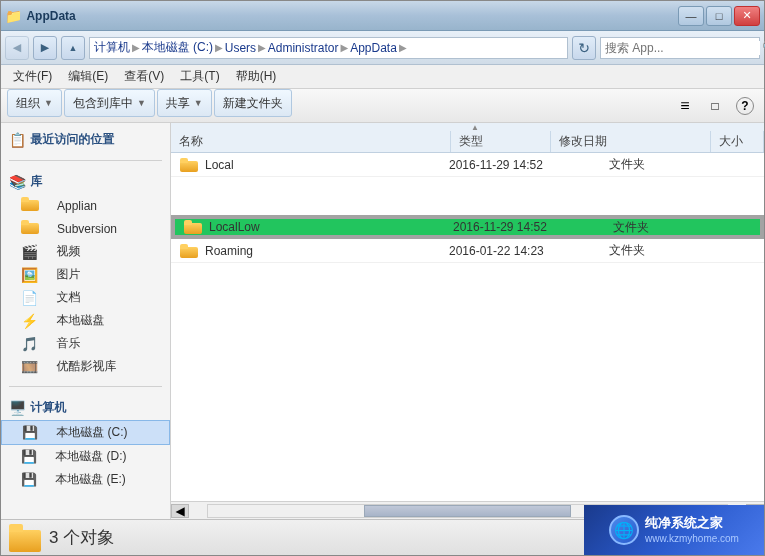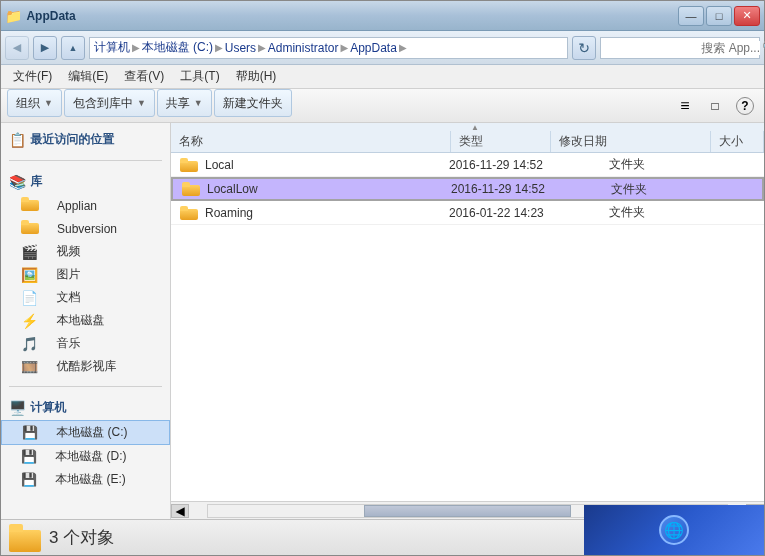--- a/index.html
+++ b/index.html
@@ -125,21 +125,20 @@
       align-items: center;
       padding: 0 4px;
       gap: 2px;
     }
     .search-input {
       border: none;
       outline: none;
       flex: 1;
       font-size: 12px;
       color: #aaa;
-      text-align: right;
     }
 
     
     .menubar {
       height: 24px;
       background: #f0f0f0;
       border-bottom: 1px solid #d0d0d0;
       display: flex;
       align-items: center;
       padding: 0 4px;
@@ -276,22 +275,23 @@
       overflow-y: auto;
     }
     .file-row {
       display: flex;
       align-items: center;
       height: 24px;
       border-bottom: 1px solid #f0f0f0;
       font-size: 12px;
     }
     .file-row.selected {
-      background: #c4b5fd;
-      border: 2px solid #a3a3a3;
+      background: #22c55e;
+      border: 4px solid #a3a3a3;
+      margin-top: 38px;
     }
     .file-row .file-icon {
       width: 20px;
       height: 20px;
       margin-left: 8px;
       display: flex;
       align-items: center;
       justify-content: center;
       flex-shrink: 0;
     }
@@ -668,17 +668,21 @@
         </div>
       </div>
     </div>
 
     <div class="statusbar">
       <div class="status-folder-icon"></div>
       <span class="status-text">3 个对象</span>
 
       <div class="watermark">
         <div class="watermark-globe">🌐</div>
+        <div class="watermark-text">
+          <div class="main">纯净系统之家</div>
+          <div class="sub">www.kzmyhome.com</div>
+        </div>
       </div>
     </div>
 
   </div>
 </div>
 
 </body></html>

